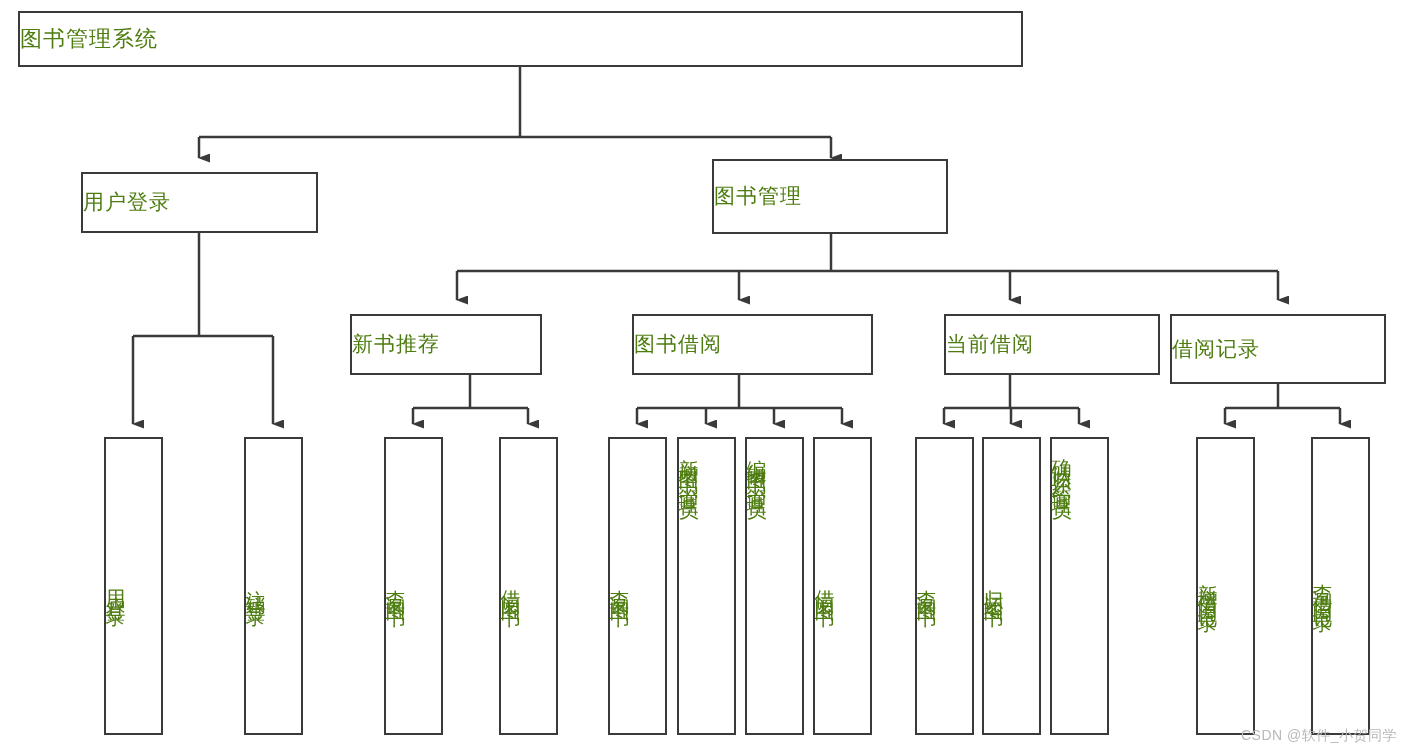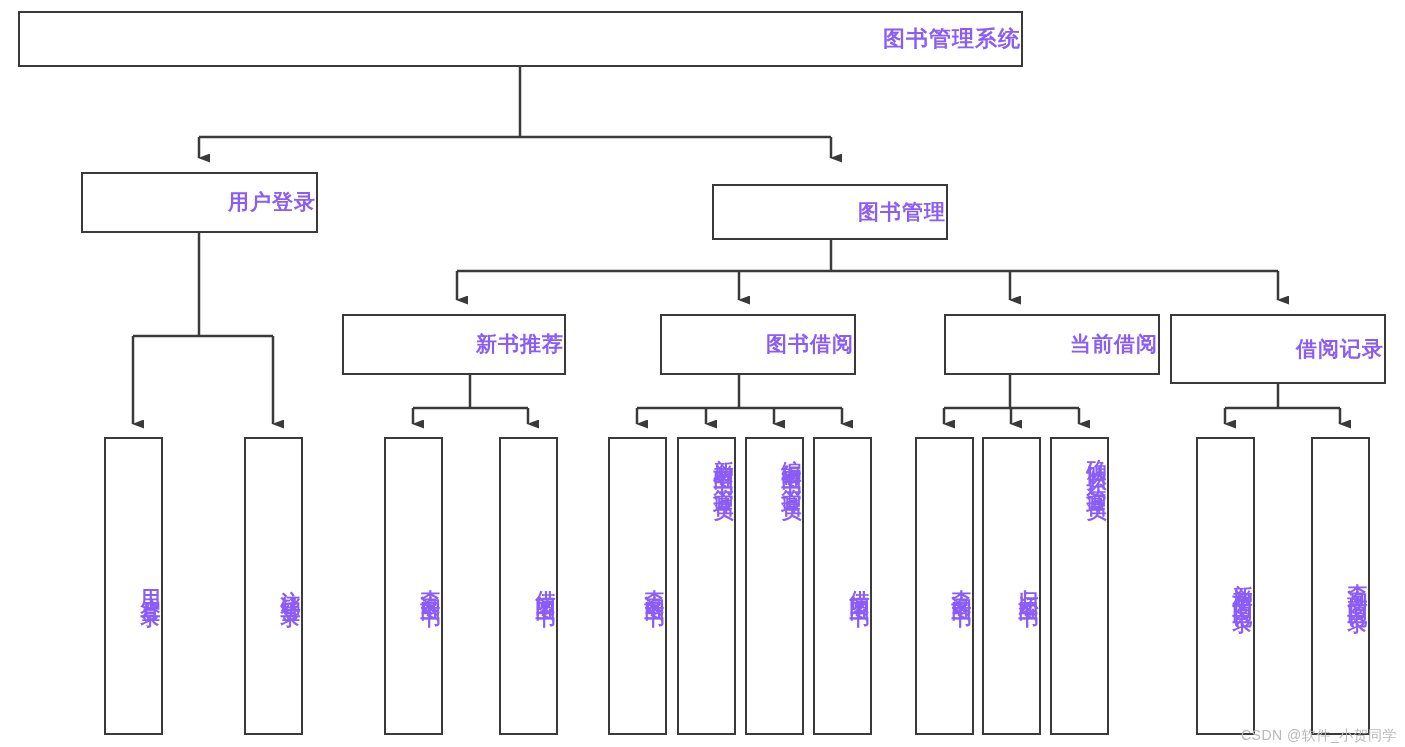--- a/index.html
+++ b/index.html
@@ -26,23 +26,22 @@
     height: 747px;
     pointer-events: none;
   }
   .node {
     position: absolute;
     box-sizing: border-box;
     background: #ffffff;
     border: 2px solid #3a3a3a;
     display: flex;
     align-items: center;
-    justify-content: flex-end;
-    color: #8b5cf6;
-    font-weight: bold;
+    justify-content: flex-start;
+    color: #4d7c0f;
   }
   .node .label {
     display: block;
     text-align: center;
     line-height: 1.25;
     white-space: nowrap;
   }
   
   .node.h .label {
     font-size: 21px;
@@ -135,29 +134,29 @@
   </svg>
 
   <div class="node h root" style="left:18px; top:11px; width:1005px; height:56px;">
     <span class="label">图书管理系统</span>
   </div>
 
   <div class="node h" style="left:81px; top:172px; width:237px; height:61px;">
     <span class="label">用户登录</span>
   </div>
 
-  <div class="node h" style="left:712px; top:184px; width:236px; height:56px;">
+  <div class="node h" style="left:712px; top:159px; width:236px; height:75px;">
     <span class="label">图书管理</span>
   </div>
 
-  <div class="node h" style="left:342px; top:314px; width:224px; height:61px;padding-left:20px;">
+  <div class="node h" style="left:350px; top:314px; width:192px; height:61px;">
     <span class="label">新书推荐</span>
   </div>
 
-  <div class="node h" style="left:632px; top:314px; width:196px; height:61px;margin-left:28px;">
+  <div class="node h" style="left:632px; top:314px; width:241px; height:61px;">
     <span class="label">图书借阅</span>
   </div>
 
   <div class="node h" style="left:944px; top:314px; width:216px; height:61px;">
     <span class="label">当前借阅</span>
   </div>
 
   <div class="node h" style="left:1170px; top:314px; width:216px; height:70px;">
     <span class="label">借阅记录</span>
   </div>

